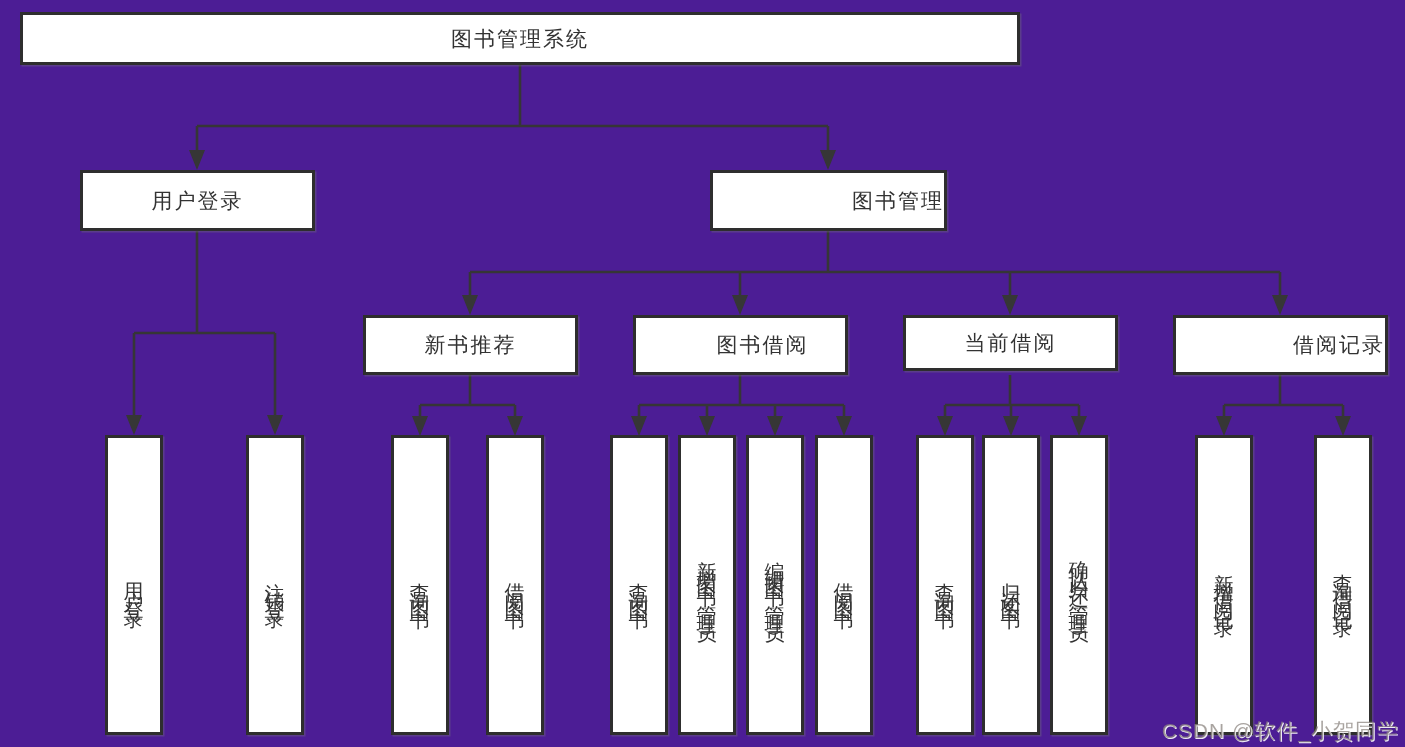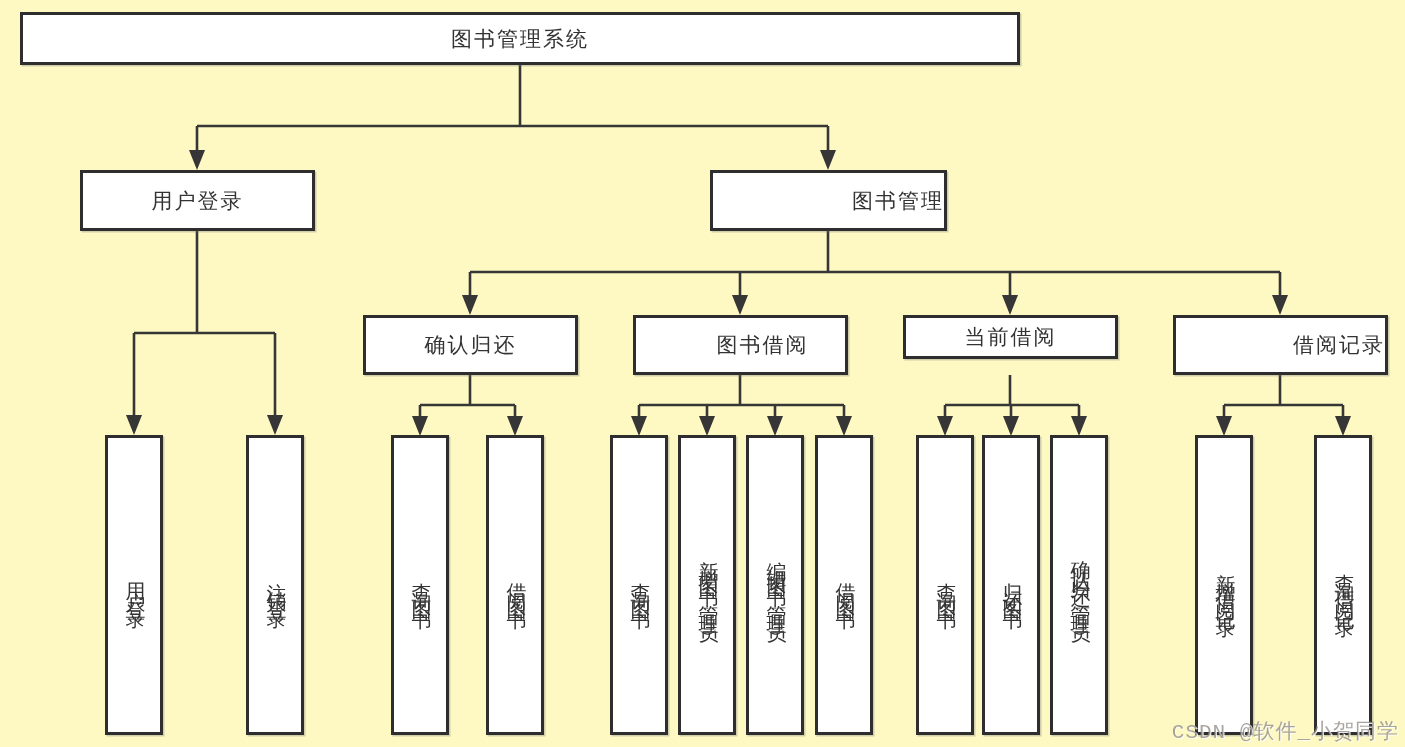--- a/index.html
+++ b/index.html
@@ -1,18 +1,18 @@
 <!DOCTYPE html>
 <html><head>
 <meta charset="utf-8">
 <style>
   html,body { margin:0; padding:0; background:#ffffff; }
   .canvas {
-    position:relative; width:1405px; height:747px; background:#fef9c3;
-    font-family:Liberation Mono, monospace; color:#333333; overflow:hidden;
+    position:relative; width:1405px; height:747px; background:#4c1d95;
+    font-family:Liberation Sans, sans-serif; color:#333333; overflow:hidden;
   }
   svg.wires { position:absolute; left:0; top:0; z-index:1; }
   svg.wires path { stroke:#363636; stroke-width:2.6; fill:none; }
   svg.wires polygon { fill:#363636; stroke:none; }
   .node {
     position:absolute; z-index:2; box-sizing:border-box;
     background:#ffffff; border:3px solid #2e2e2e;
     display:flex; align-items:center; justify-content:center;
     box-shadow:1.5px 1.5px 0 rgba(120,120,120,0.35);
   }
@@ -90,26 +90,26 @@
   </div>
 
   <div class="node" style="left:80px; top:170px; width:235px; height:61px;">
     <span class="label">用户登录</span>
   </div>
   <div class="node" style="left:710px; top:170px; width:237px; height:61px;justify-content:flex-end;">
     <span class="label">图书管理</span>
   </div>
 
   <div class="node" style="left:363px; top:315px; width:215px; height:60px;">
-    <span class="label">确认归还</span>
+    <span class="label">新书推荐</span>
   </div>
   <div class="node" style="left:633px; top:315px; width:215px; height:60px;padding-left:44px;">
     <span class="label">图书借阅</span>
   </div>
-  <div class="node" style="left:903px; top:315px; width:215px; height:44px;">
+  <div class="node" style="left:903px; top:315px; width:215px; height:56px;">
     <span class="label">当前借阅</span>
   </div>
   <div class="node" style="left:1173px; top:315px; width:215px; height:60px;justify-content:flex-end;">
     <span class="label">借阅记录</span>
   </div>
 
   <div class="node leaf" style="left:105px; top:435px; width:58px; height:300px;">
     <span class="label">用户登录</span>
   </div>
   <div class="node leaf" style="left:246px; top:435px; width:58px; height:300px;">

